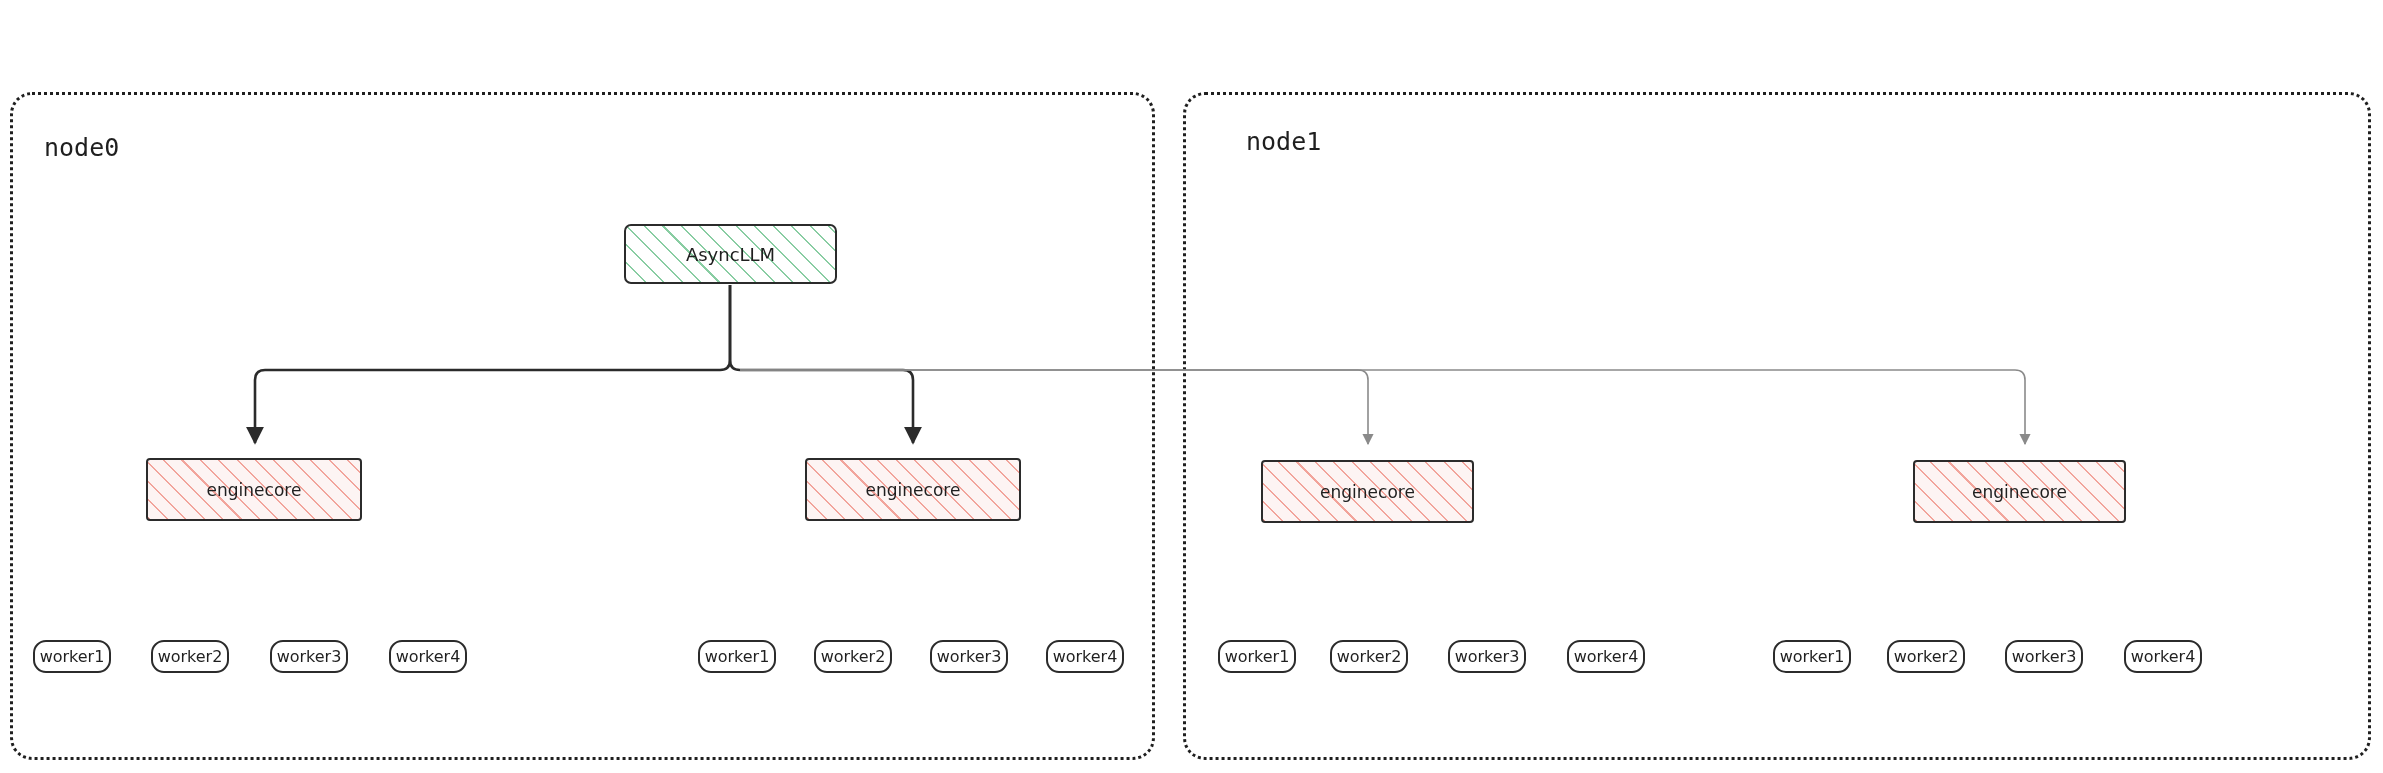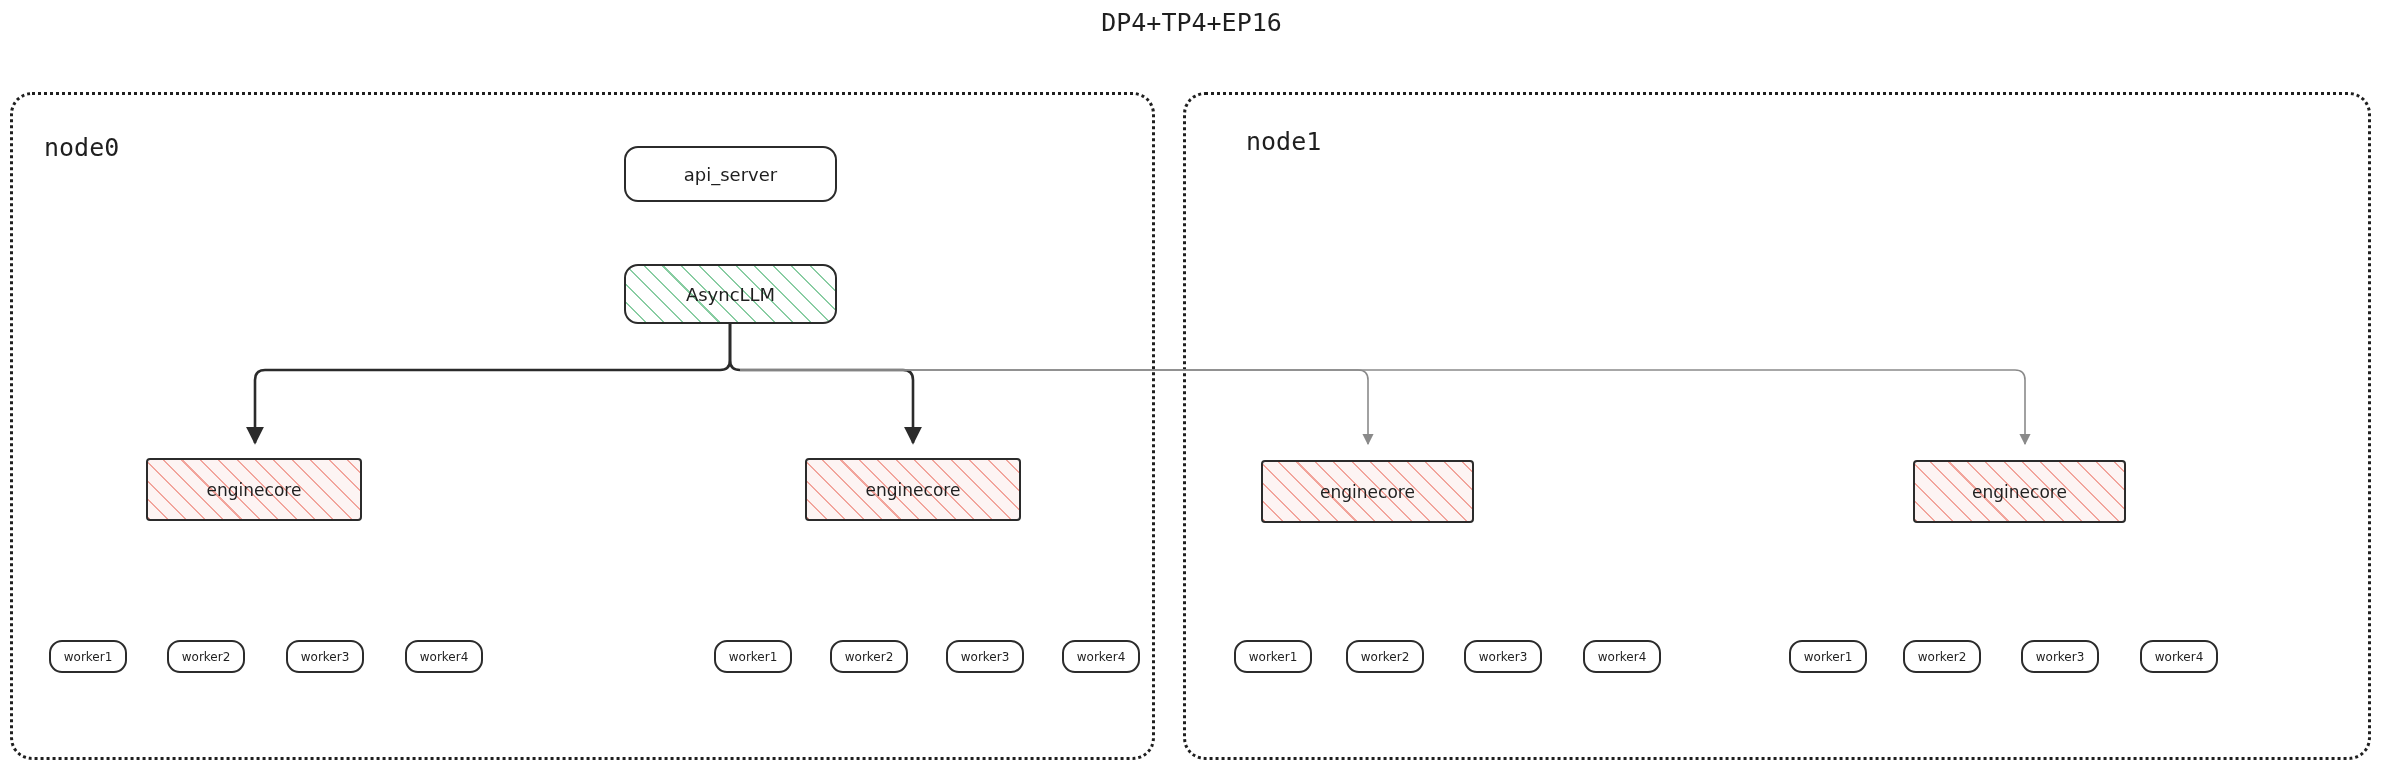--- a/index.html
+++ b/index.html
@@ -52,64 +52,61 @@
     background: #ffffff;
     color: #1f1f1f;
     font-size: 17px;
     font-family: "DejaVu Sans", sans-serif;
   }
   .box.api {
     border-radius: 14px;
     font-size: 18px;
   }
   .box.asyncllm {
-    border-radius: 14px;
+    border-radius: 7px;
     font-size: 18px;
     background-color: #ffffff;
     background-image: repeating-linear-gradient(
         45deg,
         rgba(130, 202, 157, 0.95) 0px,
         rgba(130, 202, 157, 0.95) 1.5px,
         rgba(255,255,255,0) 1.5px,
         rgba(255,255,255,0) 13px);
-    margin-top: 40px;
   }
   .box.enginecore {
     border-radius: 4px;
     font-size: 17px;
     background-color: #fdf4f3;
     background-image: repeating-linear-gradient(
         45deg,
         rgba(240, 150, 140, 0.85) 0px,
         rgba(240, 150, 140, 0.85) 1.5px,
         rgba(255,255,255,0) 1.5px,
         rgba(255,255,255,0) 13px);
   }
   .box.worker {
     border-radius: 13px;
-    font-size: 12px;
+    font-size: 16px;
     border-width: 2.2px;
     height: 33px;
-    margin-left: 16px;
   }
   svg.edges {
     position: absolute;
     left: 0;
     top: 0;
     width: 2383px;
     height: 773px;
     pointer-events: none;
   }
 </style>
 </head>
 <body>
 
 <div id="canvas">
 
-  <div id="title">DP4+TP4+EP16</div>
 
   <div class="node-panel" style="left:10px; top:92px; width:1145px; height:668px;"></div>
   <div class="node-label" style="left:44px; top:133px;">node0</div>
 
   <div class="node-panel" style="left:1183px; top:92px; width:1188px; height:668px;"></div>
   <div class="node-label" style="left:1214px; top:127px;margin-left:32px;">node1</div>
 
   <svg class="edges" viewBox="0 0 2383 773">
     <defs>
       <marker id="arrow-dark" viewBox="0 0 10 10" refX="9" refY="5" markerWidth="7" markerHeight="7" orient="auto-start-reverse">
@@ -125,21 +122,20 @@
 
     <path d="M 720 370 L 265 370 Q 255 370 255 380 L 255 443" fill="none" stroke="#2b2b2b" stroke-width="2.6" marker-end="url(#arrow-dark)"></path>
 
     <path d="M 740 370 L 903 370 Q 913 370 913 380 L 913 443" fill="none" stroke="#2b2b2b" stroke-width="2.6" marker-end="url(#arrow-dark)"></path>
 
     <path d="M 740 370 L 1358 370 Q 1368 370 1368 380 L 1368 444" fill="none" stroke="#8a8a8a" stroke-width="1.6" marker-end="url(#arrow-light)"></path>
 
     <path d="M 740 370 L 2015 370 Q 2025 370 2025 380 L 2025 444" fill="none" stroke="#8a8a8a" stroke-width="1.6" marker-end="url(#arrow-light)"></path>
   </svg>
 
-  <div class="box api" style="left:624px; top:146px; width:213px; height:56px;">api_server</div>
   <div class="box asyncllm" style="left:624px; top:224px; width:213px; height:60px;">AsyncLLM</div>
 
   <div class="box enginecore" style="left:146px; top:458px; width:216px; height:63px;">enginecore</div>
   <div class="box enginecore" style="left:805px; top:458px; width:216px; height:63px;">enginecore</div>
 
   <div class="box worker" style="left:33px; top:640px; width:78px;">worker1</div>
   <div class="box worker" style="left:151px; top:640px; width:78px;">worker2</div>
   <div class="box worker" style="left:270px; top:640px; width:78px;">worker3</div>
   <div class="box worker" style="left:389px; top:640px; width:78px;">worker4</div>
 

